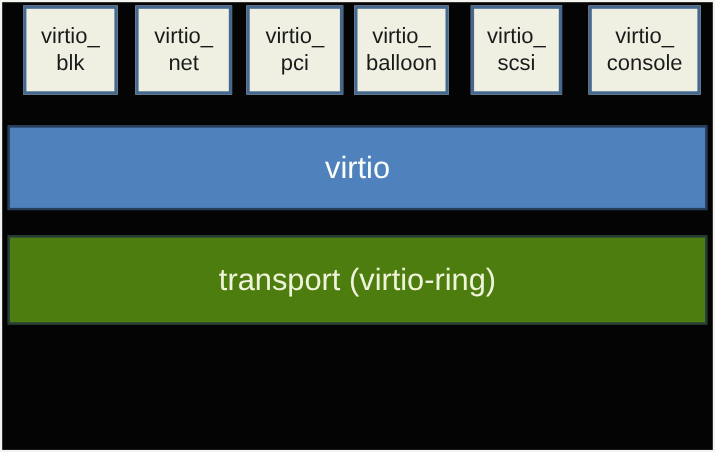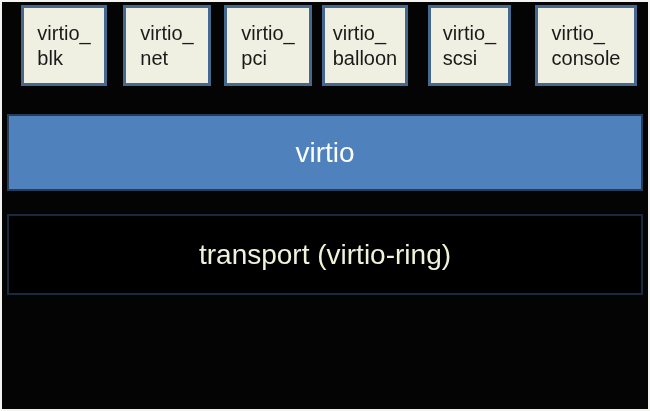--- a/index.html
+++ b/index.html
@@ -22,20 +22,21 @@
   
   .driver-box {
     position: absolute;
     top: 5px;
     height: 81px;
     background: #eff0e2;
     border: 3px solid #45688f;
     display: flex;
     align-items: center;
     justify-content: center;
+    text-align: center;
     white-space: pre-line;          
     font-size: 20px;
     line-height: 1.25;
     color: #1a1a1a;
   }
   .box-0 { left: 21px;  width: 86px;  }
   .box-1 { left: 123px; width: 88px;  }
   .box-2 { left: 224px; width: 88px;  }
   .box-3 { left: 322px; width: 86px;  }
   .box-4 { left: 428px; width: 83px;  }
@@ -69,14 +70,14 @@
   <div class="driver-box box-2">virtio_
 pci</div>
   <div class="driver-box box-3">virtio_
 balloon</div>
   <div class="driver-box box-4">virtio_
 scsi</div>
   <div class="driver-box box-5">virtio_
 console</div>
 
   <div class="layer-bar layer-virtio" style="background-color: rgb(79, 129, 189);">virtio</div>
-  <div class="layer-bar layer-transport" style="background-color: #000000;">transport (virtio-ring)</div>
+  <div class="layer-bar layer-transport" style="background-color: #4d7c0f;">transport (virtio-ring)</div>
 </div>
 
 </body></html>

